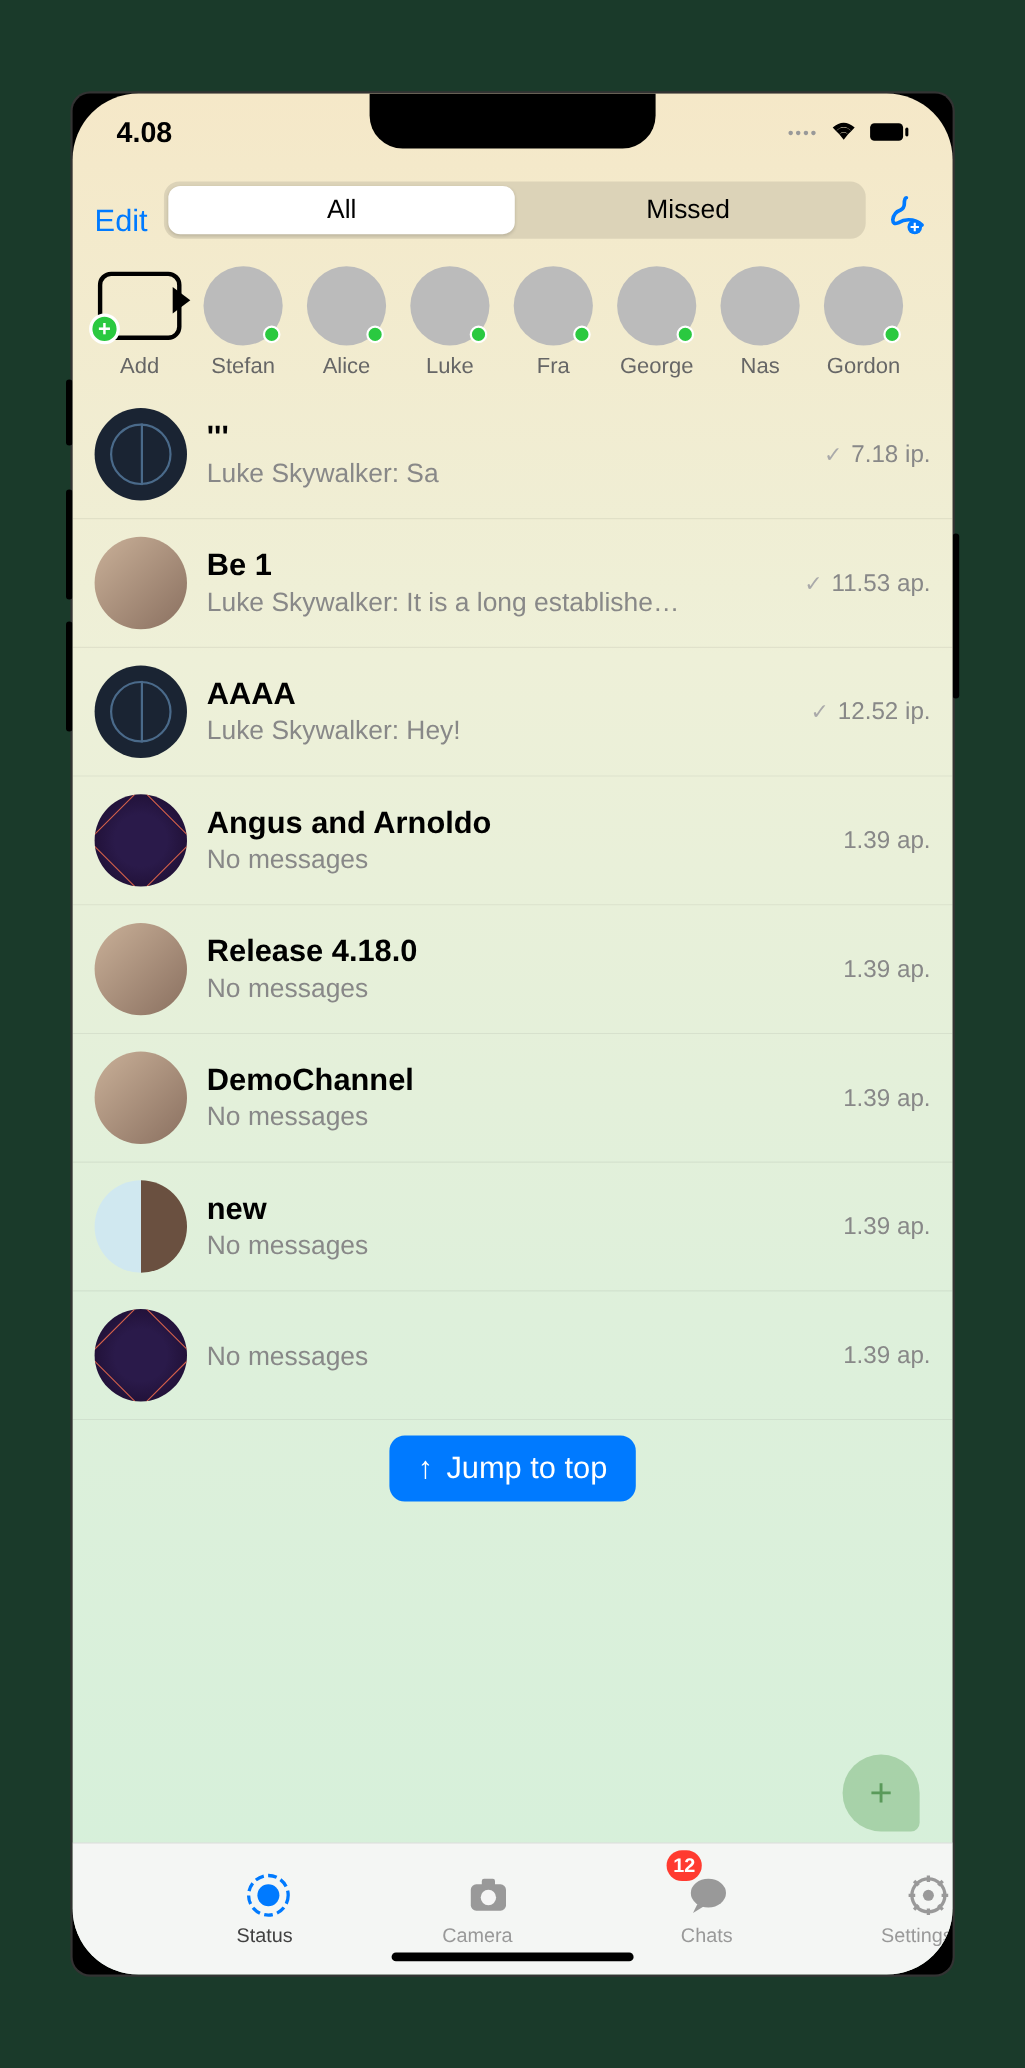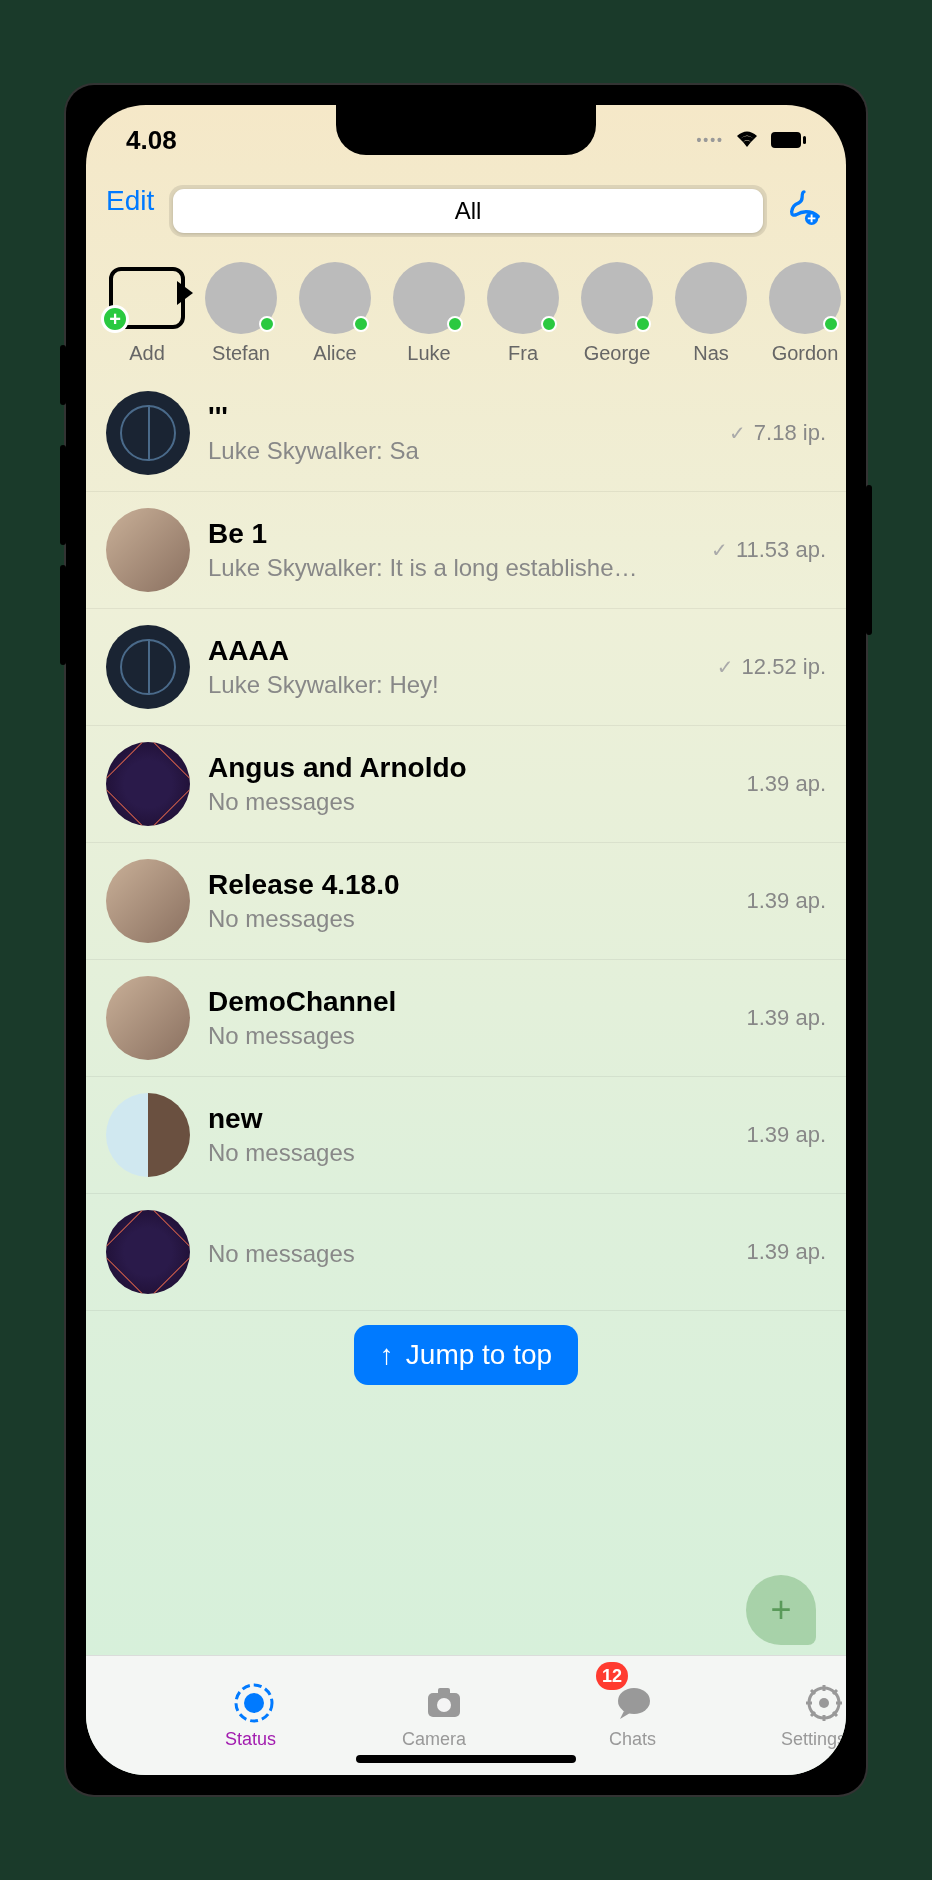--- a/index.html
+++ b/index.html
@@ -9,22 +9,21 @@
     display: flex;
     justify-content: center;
     align-items: center;
     min-height: 100vh;
     padding: 20px;
   }
   .phone {
     width: 800px;
     height: 1710px;
     background: #000;
-    border-radius: 28px;
-    padding: 20px;
+    border-radius: 16px;
     position: relative;
     box-shadow: 0 0 0 2px #333;
   }
   .screen {
     width: 100%;
     height: 100%;
     background: linear-gradient(180deg, #f5e8c8 0%, #eef0d8 30%, #def0db 65%, #d5f0da 100%);
     border-radius: 60px;
     overflow: hidden;
     position: relative;
@@ -46,21 +45,21 @@
     justify-content: space-between;
     align-items: center;
     padding: 0 40px;
     font-weight: 600;
     font-size: 26px;
   }
   .status-right { display: flex; gap: 10px; align-items: center; }
   .dots { color: #999; letter-spacing: 2px; font-size: 14px; }
   .header {
     display: flex;
-    align-items: flex-start;
+    align-items: flex-end;
     padding: 10px 20px;
     gap: 15px;
   }
   .edit-btn { color: #007aff; font-size: 28px; }
   .segmented {
     flex: 1;
     display: flex;
     background: #dcd3b8;
     border-radius: 14px;
     padding: 4px;
@@ -222,21 +221,21 @@
   .tab {
     flex: 1;
     display: flex;
     flex-direction: column;
     align-items: flex-end;
     justify-content: center;
     gap: 4px;
     color: #999;
     position: relative;
   }
-  .tab.active { color: #a21caf; }
+  .tab.active { color: #404040; }
   .tab-icon { width: 44px; height: 44px; display: flex; align-items: center; justify-content: center; }
   .tab-label { font-size: 18px; }
   .badge {
     position: absolute;
     top: 6px; right: 28px;
     background: #ff3b30;
     color: #fff;
     border-radius: 14px;
     min-width: 28px; height: 28px;
     display: flex; align-items: center; justify-content: center;
@@ -283,20 +282,21 @@
               <rect x="33" y="5" width="3" height="8" rx="1.5" fill="#000"></rect>
             </svg>
         </span>
       </div>
     </div>
 
     <div class="header">
       <span class="edit-btn">Edit</span>
       <div class="segmented">
         <div class="segment active">All</div>
+        <div class="segment">Missed</div>
       </div>
       <span class="call-icon">
         <svg viewBox="0 0 40 40">
             <path d="M20 4 Q18 4 18 10 Q18 14 14 16 Q8 18 7 25 Q7 30 12 28 Q17 25 22 25 Q30 25 35 30" stroke="#007aff" stroke-width="3.5" fill="none" stroke-linecap="round"></path>
             <circle cx="28" cy="32" r="7" fill="#007aff"></circle>
             <path d="M28 28 L28 36 M24 32 L32 32" stroke="#fff" stroke-width="2"></path>
           </svg>
       </span>
     </div>
 

